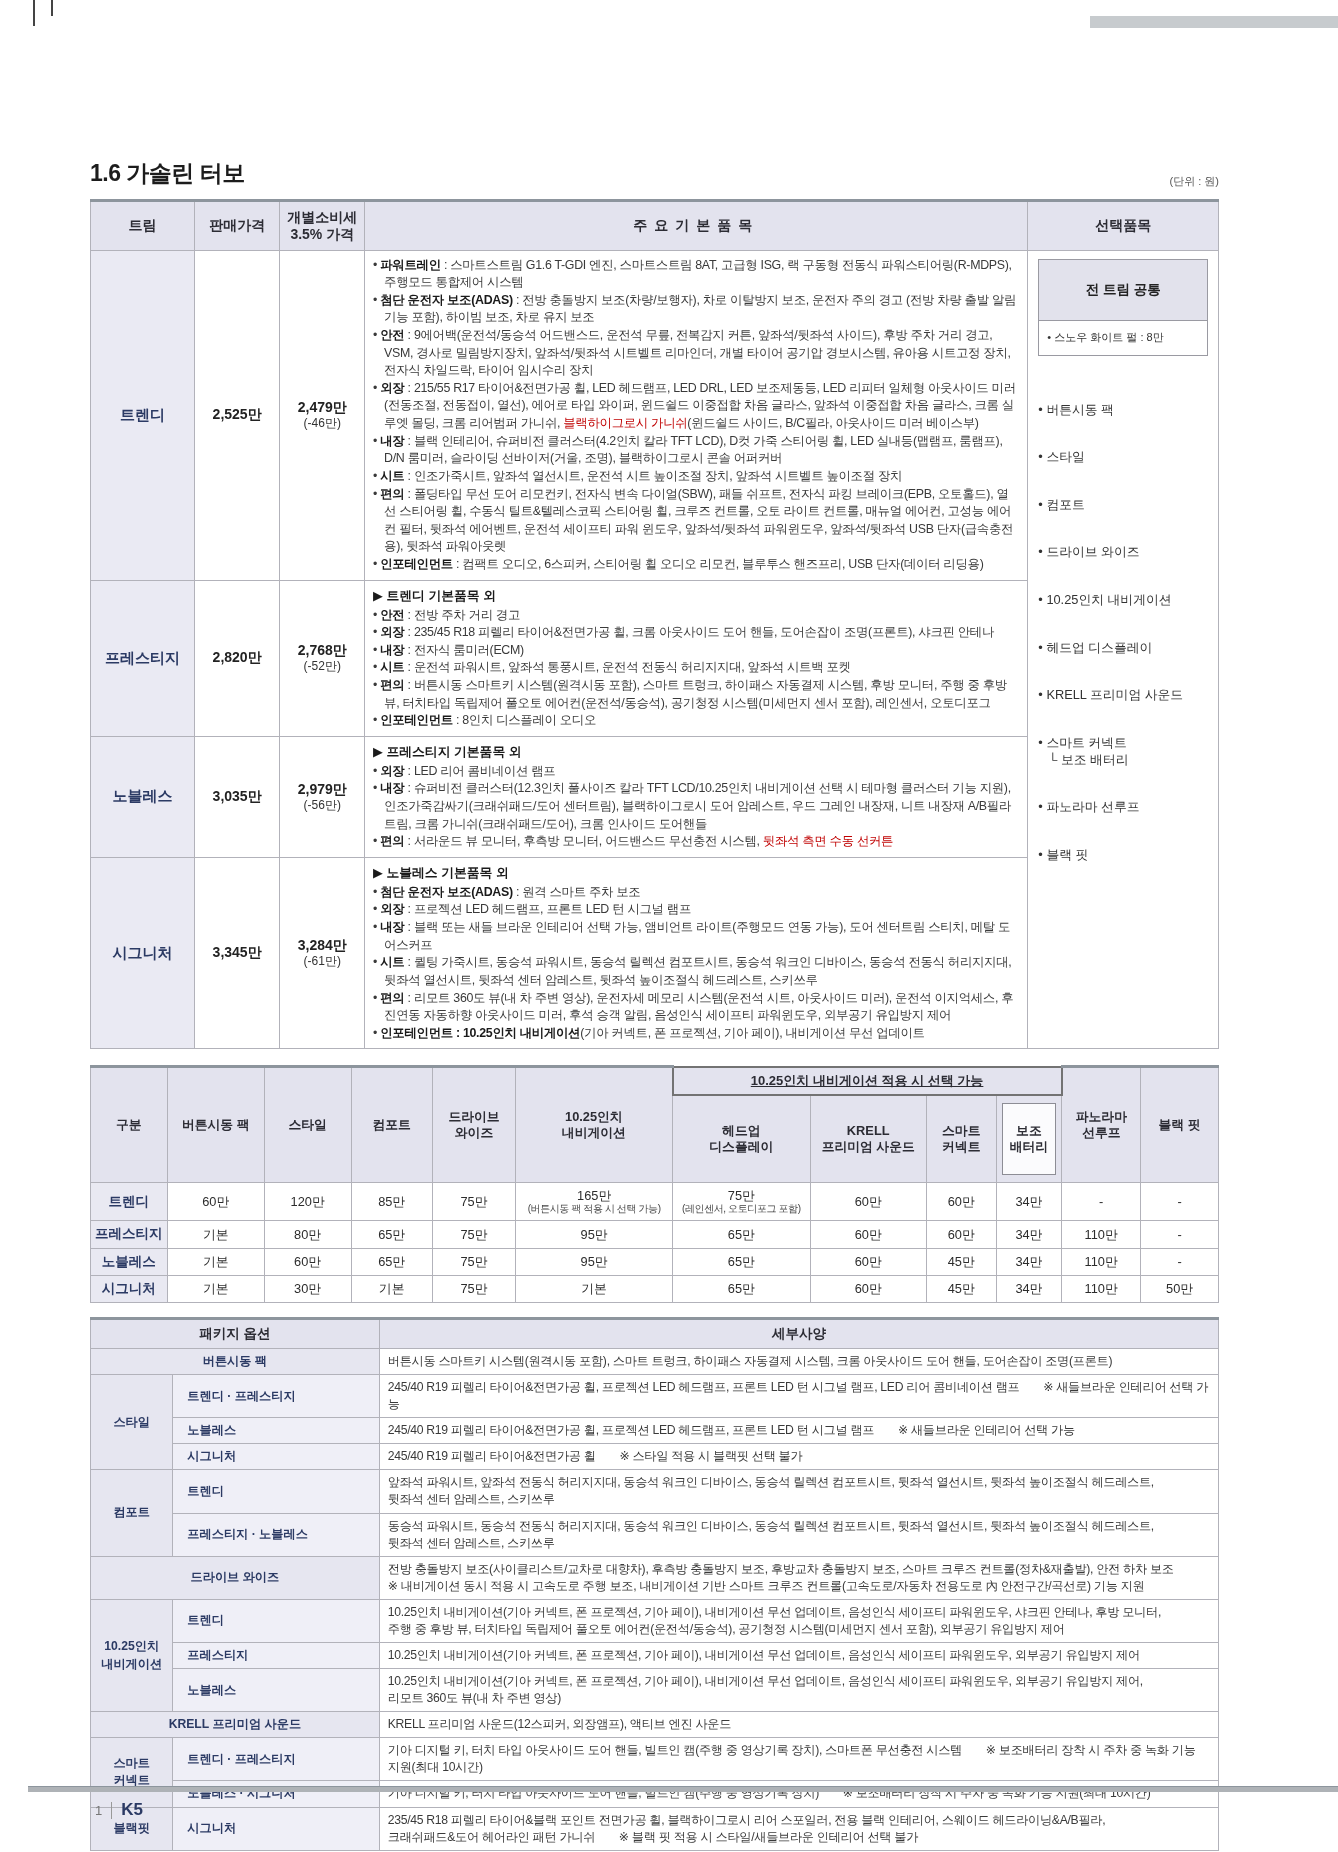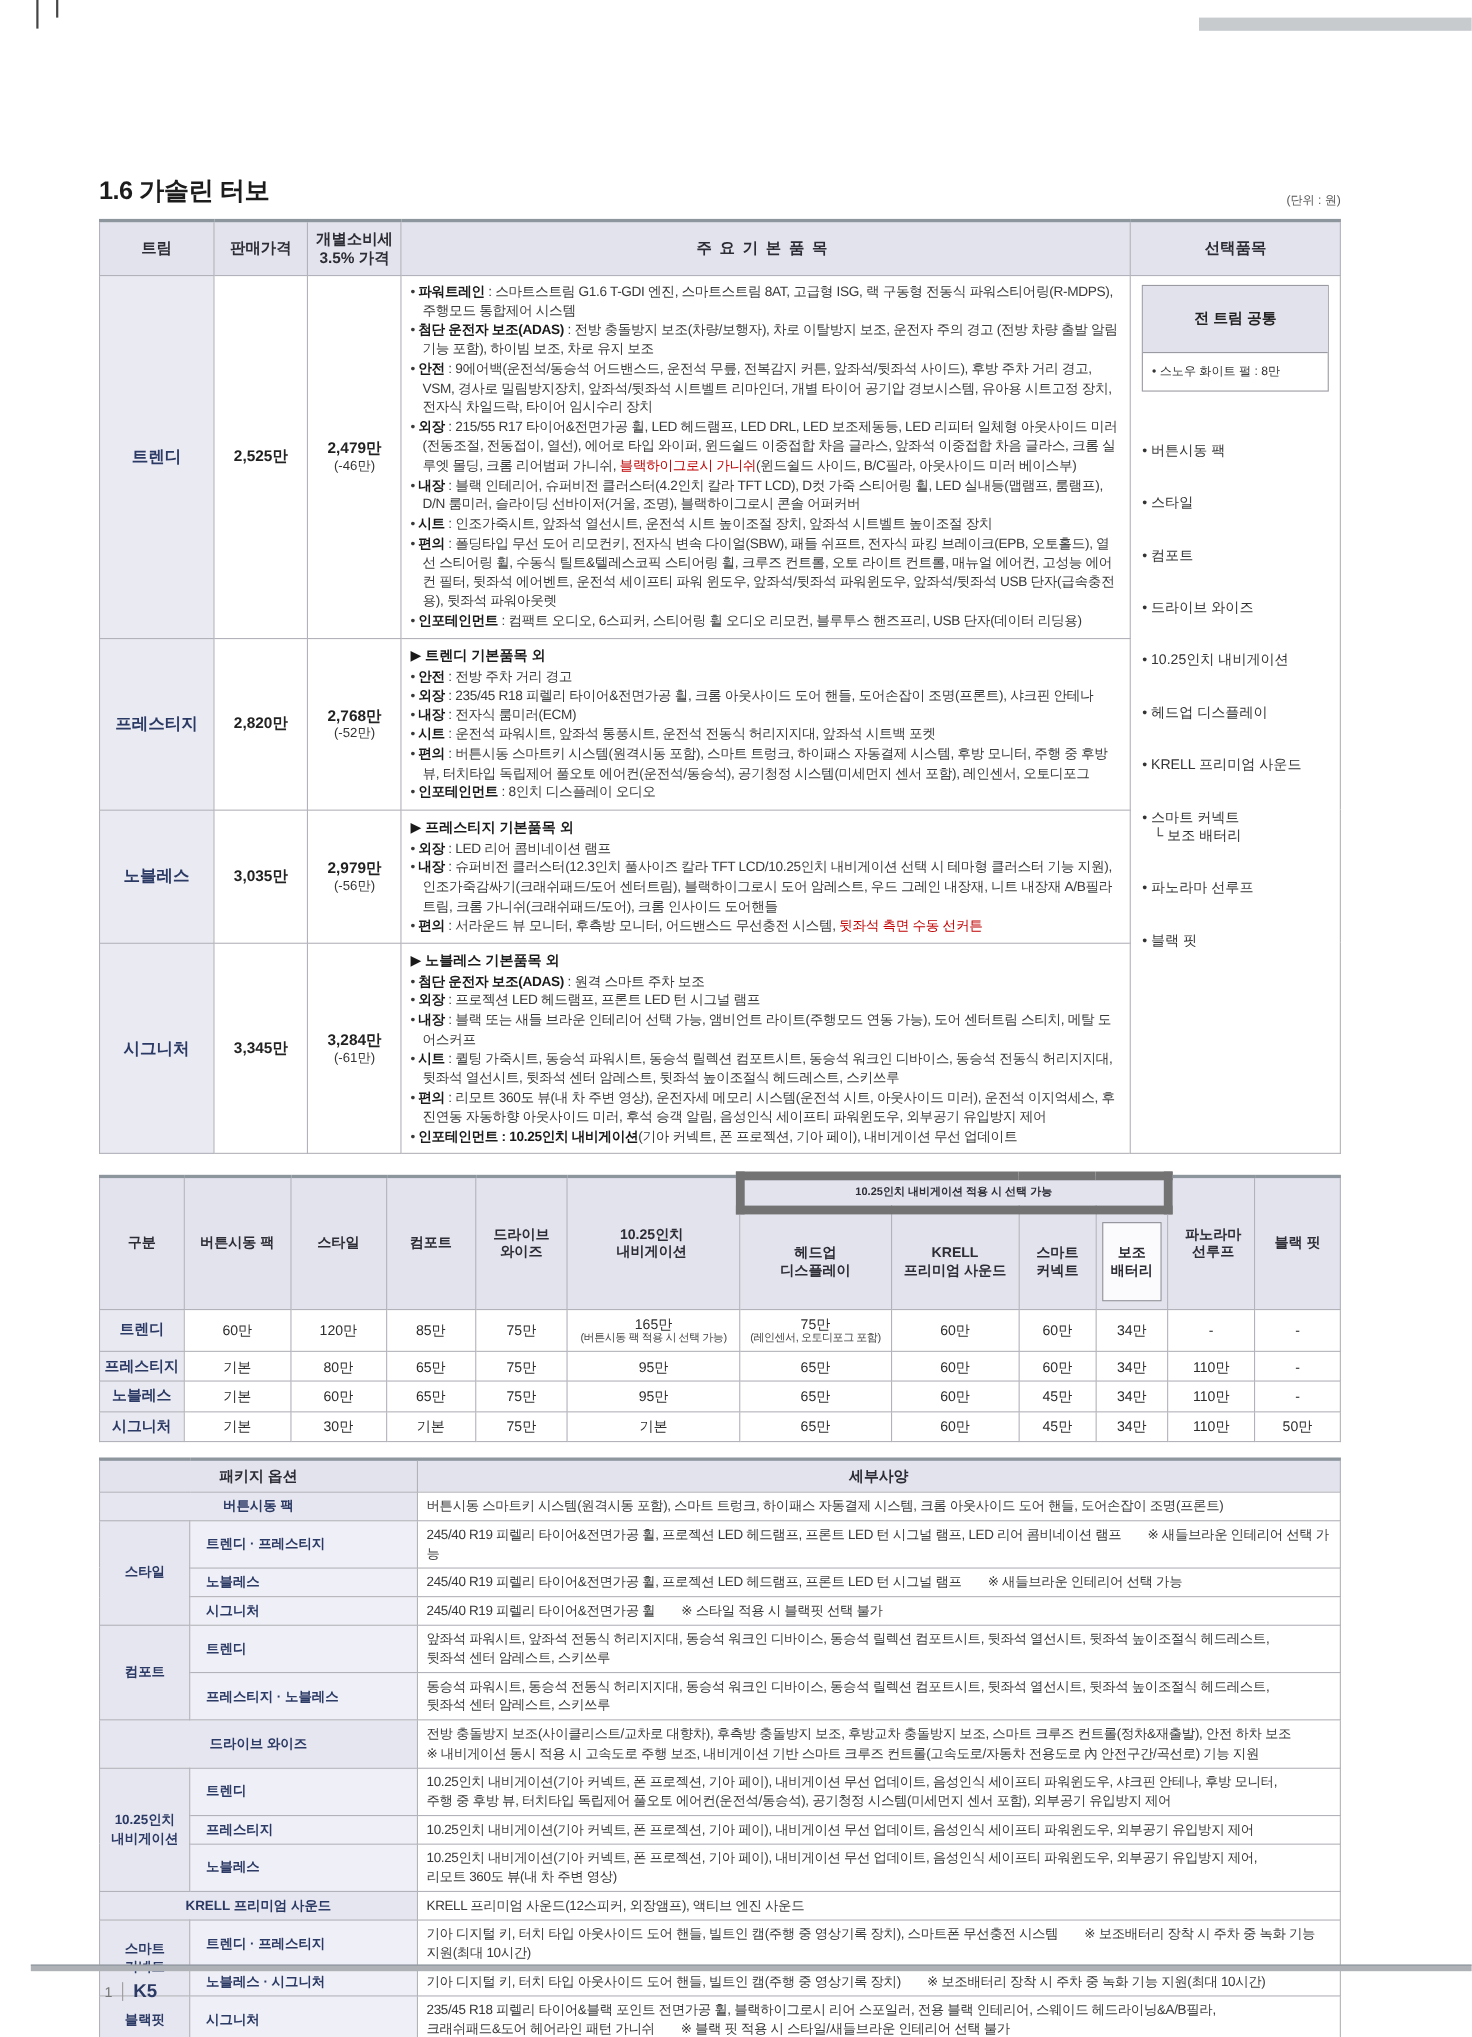--- a/index.html
+++ b/index.html
@@ -37,21 +37,21 @@
   .red{color:#c00000;}
   .options-cell{vertical-align:top;padding:8px 10px;}
   .common-box{border:1px solid #9a9aa2;margin-bottom:46px;}
   .common-box .cb-title{background:#e2e2ec;border-bottom:1px solid #9a9aa2;text-align:center;font-weight:bold;font-size:13.5px;color:#222;padding:21px 0;}
   .common-box .cb-item{padding:9px 6px 10px 8px;font-size:11px;color:#333;}
   .opt-item{font-size:12.8px;color:#333;margin-bottom:31px;line-height:1.3;}
   .opt-sub{padding-left:10px;color:#333;}
 
   
   #price-table th{background:#e3e3ee;font-size:12.8px;color:#2c2c34;padding:5px 2px;font-weight:bold;white-space:pre-line;line-height:1.25;}
-  #price-table .nav-group{border:8px solid #737373;font-size:10px;}
+  #price-table .nav-group{border:2px solid #737373;font-size:13px;text-decoration:underline;}
   #price-table .aux-batt div{border:1px solid #8d8d95;background:#fbfbfd;margin:2px 3px;padding:19px 0;}
   #price-table td{font-size:12.8px;text-align:center;color:#2c2c2c;padding:5px 2px;line-height:1.2;}
   #price-table .pt-trim{background:#e9e9f2;color:#2b3a64;font-weight:bold;font-size:13.5px;}
   .cell-sub{display:block;font-size:10px;color:#444;letter-spacing:-0.4px;}
 
   
   #package-table th{background:#e3e3ee;font-size:13.5px;color:#2c2c34;padding:5px 2px;font-weight:bold;}
   #package-table td{font-size:12.2px;padding:4px 8px;line-height:1.4;}
   .pk-group{background:#e6e6f0;color:#2b3a64;font-weight:bold;text-align:center;font-size:13px;white-space:pre-line;}
   .pk-trims{background:#efeff7;color:#2b3a64;font-weight:bold;font-size:12.8px;padding-left:14px !important;}

